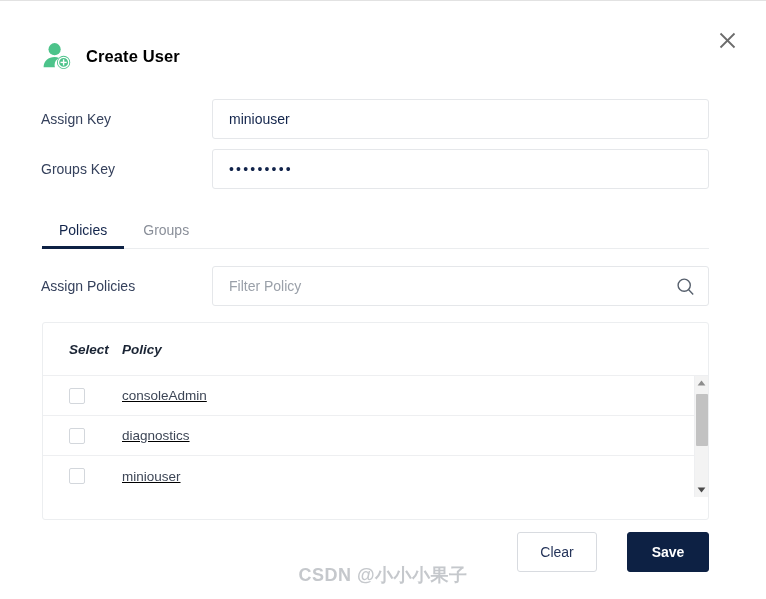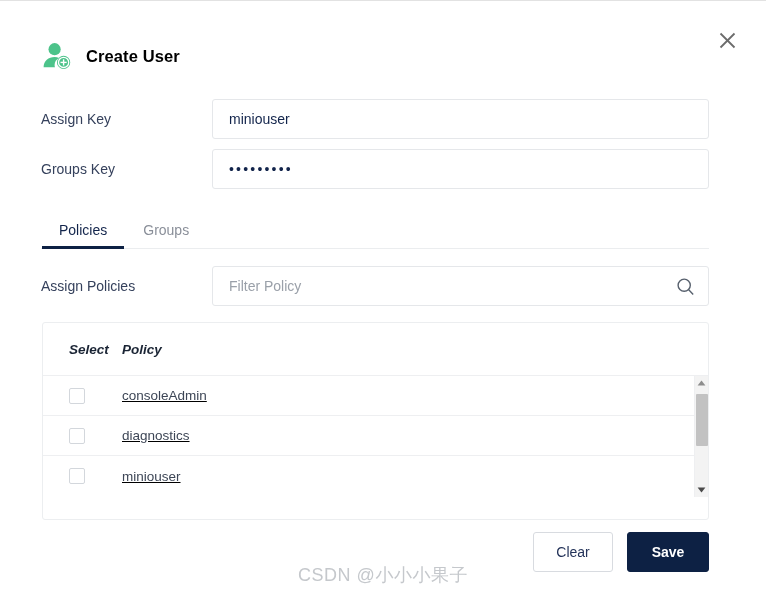--- a/index.html
+++ b/index.html
@@ -216,21 +216,21 @@
     background: #c2c2c2;
     border-radius: 1px;
     cursor: grab;
   }
 
   
   .footer {
     position: absolute;
     right: 57px; top: 531px;
     display: flex;
-    gap: 14px;
+    gap: 30px;
   }
   .btn {
     height: 40px;
     min-width: 80px;
     padding: 0 22px;
     border-radius: 3px;
     font-size: 14px;
     font-family: "Liberation Sans", sans-serif;
     cursor: pointer;
   }
@@ -252,20 +252,21 @@
     position: absolute;
     left: 0; right: 0;
     bottom: 12px;
     text-align: center;
     font-size: 18px;
     color: #c5c8cc;
     letter-spacing: .5px;
     user-select: none;
     pointer-events: none;
     padding-right: 0;
+    font-weight: bold;
   }
 </style>
 </head>
 <body>
 
 <div id="dialog">
 
   <button class="close-btn">
     <span>
       <svg width="19" height="19" viewBox="0 0 19 19" aria-hidden="true">

